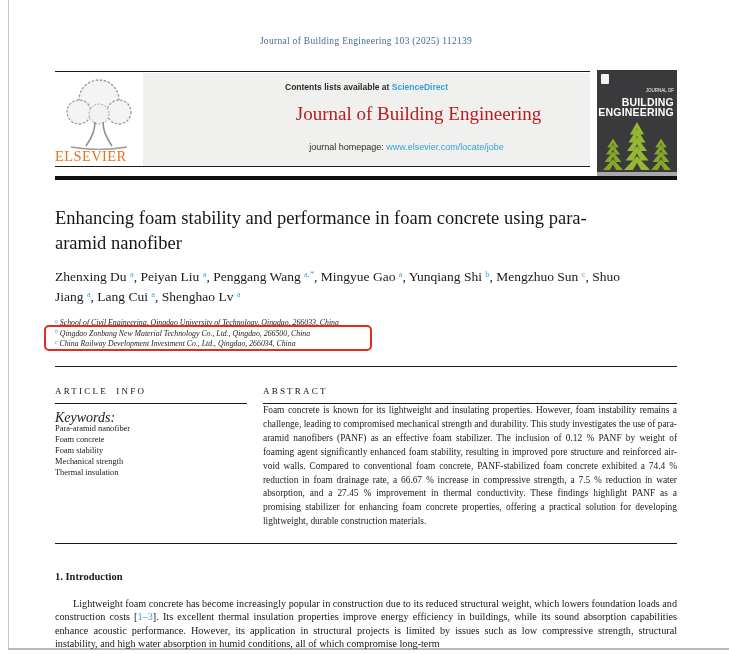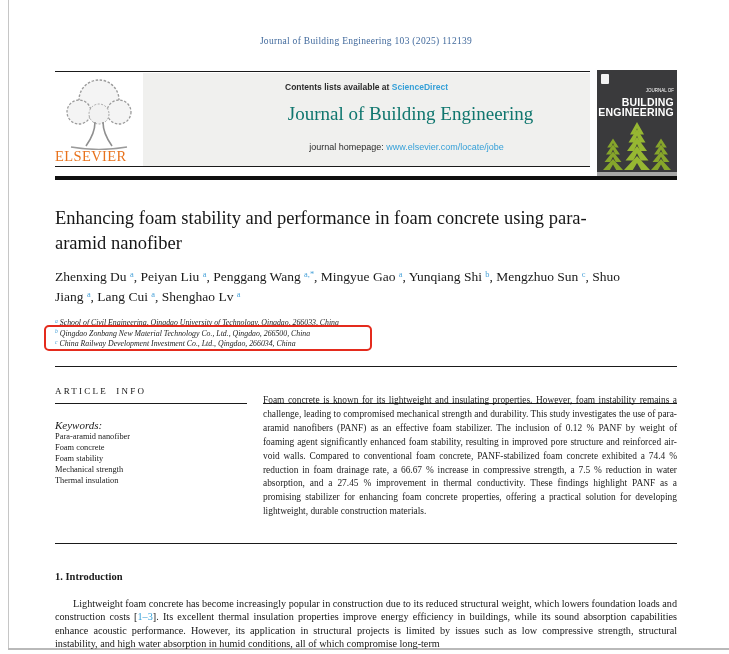--- a/index.html
+++ b/index.html
@@ -15,22 +15,22 @@
   .rule-header-top{left:55px;top:71px;width:535px;height:1.3px;}
   .rule-header-bottom{left:55px;top:166px;width:535px;height:1.3px;}
   .thick-bar{position:absolute;left:55px;top:176px;width:622px;height:3.5px;background:#101010;}
 
   .elsevier{position:absolute;left:55px;top:76px;width:88px;height:90px;text-align:left;}
   .elsevier-word{position:absolute;left:0;top:72px;width:88px;font-size:14.5px;color:#e8721c;
                  font-family:"Liberation Serif",serif;letter-spacing:0.4px;}
   .banner{position:absolute;left:143px;top:72.5px;width:447px;height:94px;background:#f0f0ee;}
   .contents-line{position:absolute;left:0;top:9px;width:100%;text-align:center;
                  font-family:"Liberation Sans",sans-serif;font-size:8.5px;color:#2b2b2b;font-weight:bold;}
-  .journal-title{position:absolute;left:4px;top:30px;width:100%;text-align:center;
-                 font-size:19px;color:#0f766e;padding-left:40px;}
+  .journal-title{position:absolute;left:12px;top:30px;width:100%;text-align:center;
+                 font-size:19px;color:#b91c1c;padding-left:40px;}
   .homepage-line{position:absolute;left:0;top:69px;width:100%;text-align:center;
                  font-family:"Liberation Sans",sans-serif;font-size:9px;color:#2b2b2b;padding-left:40px;}
   .link{color:#36a0d8;text-decoration:none;cursor:pointer;}
 
   .cover{position:absolute;left:597px;top:70px;width:80px;height:106px;background:#3a3a3c;}
   .cover-mark{position:absolute;left:4px;top:4px;width:8px;height:10px;background:#f2f2f2;
               border-radius:1px;}
   .cover-title{position:absolute;top:13px;right:3px;text-align:right;color:#ffffff;
                font-family:"Liberation Sans",sans-serif;font-weight:bold;font-size:10.5px;
                line-height:10.5px;letter-spacing:0.2px;}
@@ -47,21 +47,21 @@
   .aff-sup{color:#4aa3d9;font-size:72%;position:relative;top:-0.4em;margin-right:2px;font-style:italic;}
   .red-box{position:absolute;left:44px;top:324.5px;width:324px;height:22.5px;
            border:2.5px solid #e42b1d;border-radius:5px;background:transparent;}
 
   .rule-mid{left:55px;top:366px;width:622px;height:1.2px;}
   .rule-bottom{left:55px;top:543px;width:622px;height:1.2px;}
 
   .col-heading{font-size:9px;letter-spacing:2.2px;word-spacing:4px;color:#111;}
   .col-left{position:absolute;left:55px;top:386px;width:192px;}
   .col-left .col-rule{position:absolute;left:0;top:17px;width:192px;height:1px;background:#1a1a1a;}
-  .kw-label{margin-top:24px;font-style:italic;font-size:11px;line-height:11px;}
+  .kw-label{margin-top:16px;font-style:italic;font-size:14px;line-height:11px;}
   .kw-line{font-size:8.4px;line-height:11px;}
   .col-right{position:absolute;left:263px;top:386px;width:414px;}
   .col-right .col-rule{position:absolute;left:0;top:17px;width:414px;height:1px;background:#1a1a1a;}
   .abstract{margin:8px 0 12px 0;font-size:9.4px;line-height:13.9px;text-align:justify;color:#1c1c1c;}
 
   .intro-heading{position:absolute;left:55px;top:571px;margin:0;font-size:10.5px;font-weight:bold;}
   .intro{position:absolute;left:55px;top:597px;width:622px;margin:0;font-size:10.2px;
          line-height:13.4px;text-align:justify;text-indent:18px;color:#161616;}
 </style>
 </head>
@@ -157,20 +157,21 @@
     <div>
         <div class="kw-line">Para-aramid nanofiber</div>
         <div class="kw-line">Foam concrete</div>
         <div class="kw-line">Foam stability</div>
         <div class="kw-line">Mechanical strength</div>
         <div class="kw-line">Thermal insulation</div>
       </div>
   </div>
 
   <div class="col-right">
+    <div class="col-heading">ABSTRACT</div>
     <div class="col-rule"></div>
     <p class="abstract">Foam concrete is known for its lightweight and insulating properties. However, foam instability remains a challenge, leading to compromised mechanical strength and durability. This study investigates the use of para-aramid nanofibers (PANF) as an effective foam stabilizer. The inclusion of 0.12 % PANF by weight of foaming agent significantly enhanced foam stability, resulting in improved pore structure and reinforced air-void walls. Compared to conventional foam concrete, PANF-stabilized foam concrete exhibited a 74.4 % reduction in foam drainage rate, a 66.67 % increase in compressive strength, a 7.5 % reduction in water absorption, and a 27.45 % improvement in thermal conductivity. These findings highlight PANF as a promising stabilizer for enhancing foam concrete properties, offering a practical solution for developing lightweight, durable construction materials.</p>
   </div>
 
   <div class="rule rule-bottom"></div>
 
   <h2 class="intro-heading">1. Introduction</h2>
 
   <p class="intro">
     <span>Lightweight foam concrete has become increasingly popular in construction due to its reduced structural weight, which lowers foundation loads and construction costs [</span><span class="link">1–3</span><span>]. Its excellent thermal insulation properties improve energy efficiency in buildings, while its sound absorption capabilities enhance acoustic performance. However, its application in structural projects is limited by issues such as low compressive strength, structural instability, and high water absorption in humid conditions, all of which compromise long-term</span>

